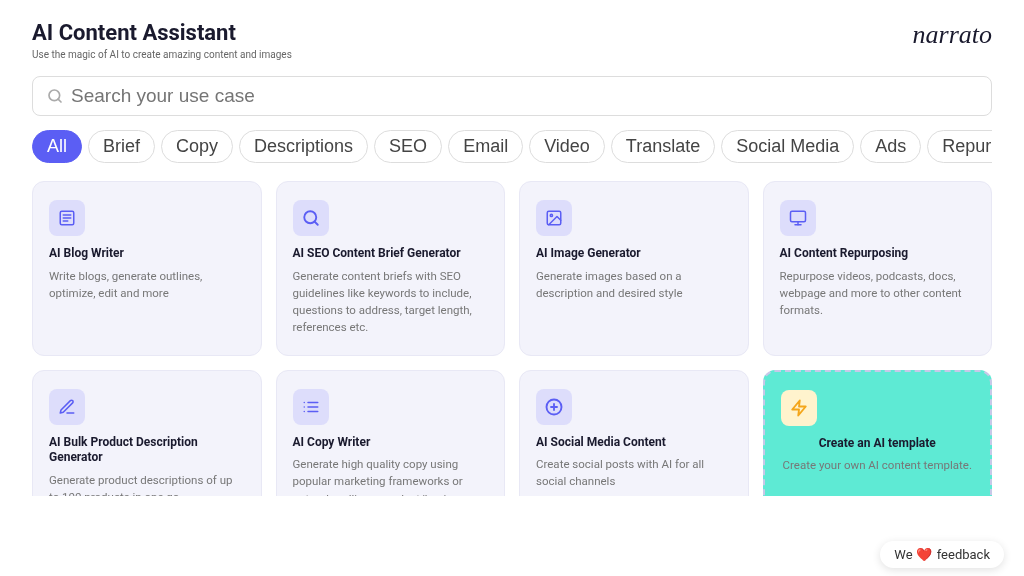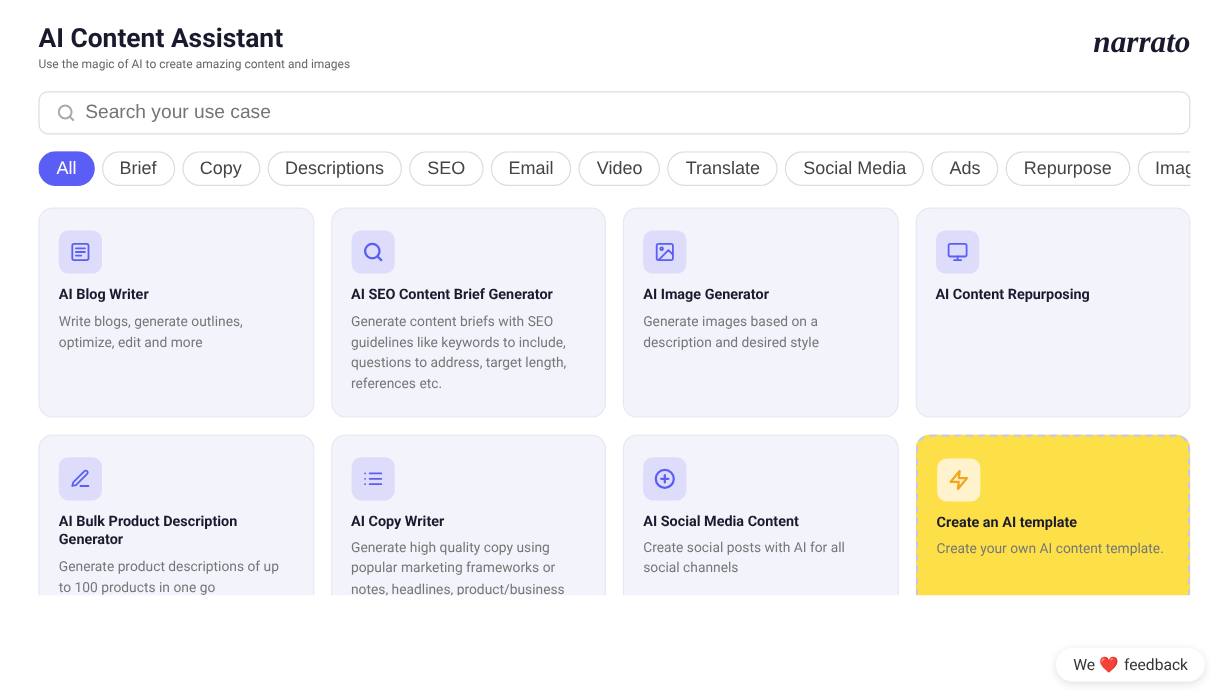--- a/index.html
+++ b/index.html
@@ -30,54 +30,54 @@
     }
     .header-left p {
       font-size: 10px;
       color: #666;
     }
     .logo {
       font-family: Georgia, serif;
       font-size: 26px;
       font-style: italic;
       color: #1a1a2e;
-      font-weight: 700;
+      font-weight: 400;
     }
     .search-bar {
       display: flex;
       align-items: center;
       border: 1.5px solid #ddd;
       border-radius: 8px;
       padding: 8px 14px;
       margin-bottom: 14px;
       gap: 8px;
     }
     .search-bar input {
       border: none;
       outline: none;
-      font-size: 16px;
+      font-size: 19px;
       color: #888;
       width: 100%;
       background: transparent;
     }
     .search-icon-svg {
       color: #aaa;
       flex-shrink: 0;
     }
     .filter-tabs {
       display: flex;
       gap: 6px;
       flex-wrap: nowrap;
       margin-bottom: 18px;
       overflow: hidden;
     }
     .tab {
       padding: 5px 14px;
       border-radius: 20px;
-      font-size: 15px;
+      font-size: 18px;
       border: 1.5px solid #ddd;
       background: #fff;
       color: #444;
       cursor: pointer;
       white-space: nowrap;
     }
     .tab.active {
       background: #5b5ef4;
       color: #fff;
       border-color: #5b5ef4;
@@ -89,22 +89,23 @@
     }
     .card {
       background: #f3f3fb;
       border-radius: 12px;
       padding: 18px 16px;
       border: 1.5px solid #e8e8f5;
       cursor: pointer;
       transition: box-shadow 0.2s;
     }
     .card.dashed {
-      background: #fde047;
+      background: #5eead4;
       border: 2px dashed #c8c8e8;
+      text-align: center;
     }
     .card-icon {
       width: 36px;
       height: 36px;
       background: #ddddfb;
       border-radius: 8px;
       display: flex;
       align-items: center;
       justify-content: center;
       margin-bottom: 10px;
@@ -240,20 +241,21 @@
 
     <div class="card">
       <div class="card-icon">
         <svg width="18" height="18" viewBox="0 0 24 24" fill="none" stroke="#5b5ef4" stroke-width="2" stroke-linecap="round" stroke-linejoin="round">
           <rect x="2" y="3" width="20" height="14" rx="2"></rect>
             <line x1="8" y1="21" x2="16" y2="21"></line>
             <line x1="12" y1="17" x2="12" y2="21"></line>
         </svg>
       </div>
       <h3>AI Content Repurposing</h3>
+      <p>Repurpose videos, podcasts, docs, webpage and more to other content formats.</p>
     </div>
 
     <div class="card">
       <div class="card-icon">
         <svg width="18" height="18" viewBox="0 0 24 24" fill="none" stroke="#5b5ef4" stroke-width="2" stroke-linecap="round" stroke-linejoin="round">
           <path d="M12 20h9"></path>
             <path d="M16.5 3.5a2.121 2.121 0 0 1 3 3L7 19l-4 1 1-4L16.5 3.5z"></path>
         </svg>
       </div>
       <h3>AI Bulk Product Description Generator</h3>

